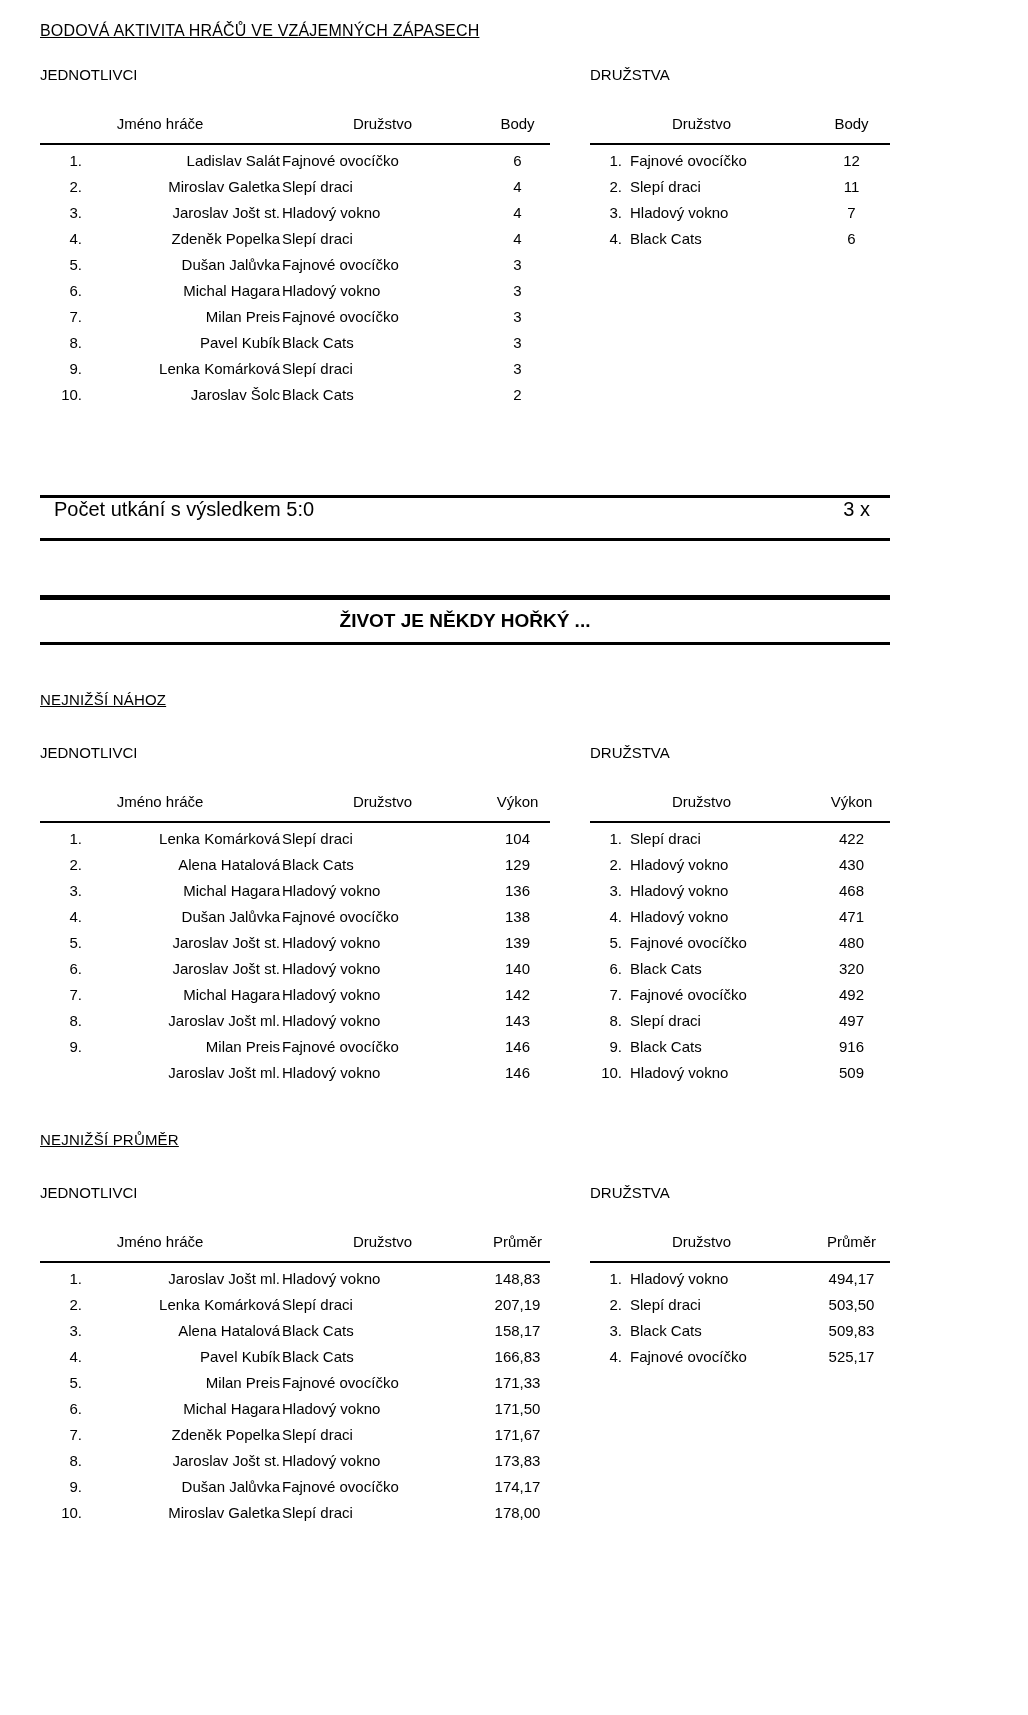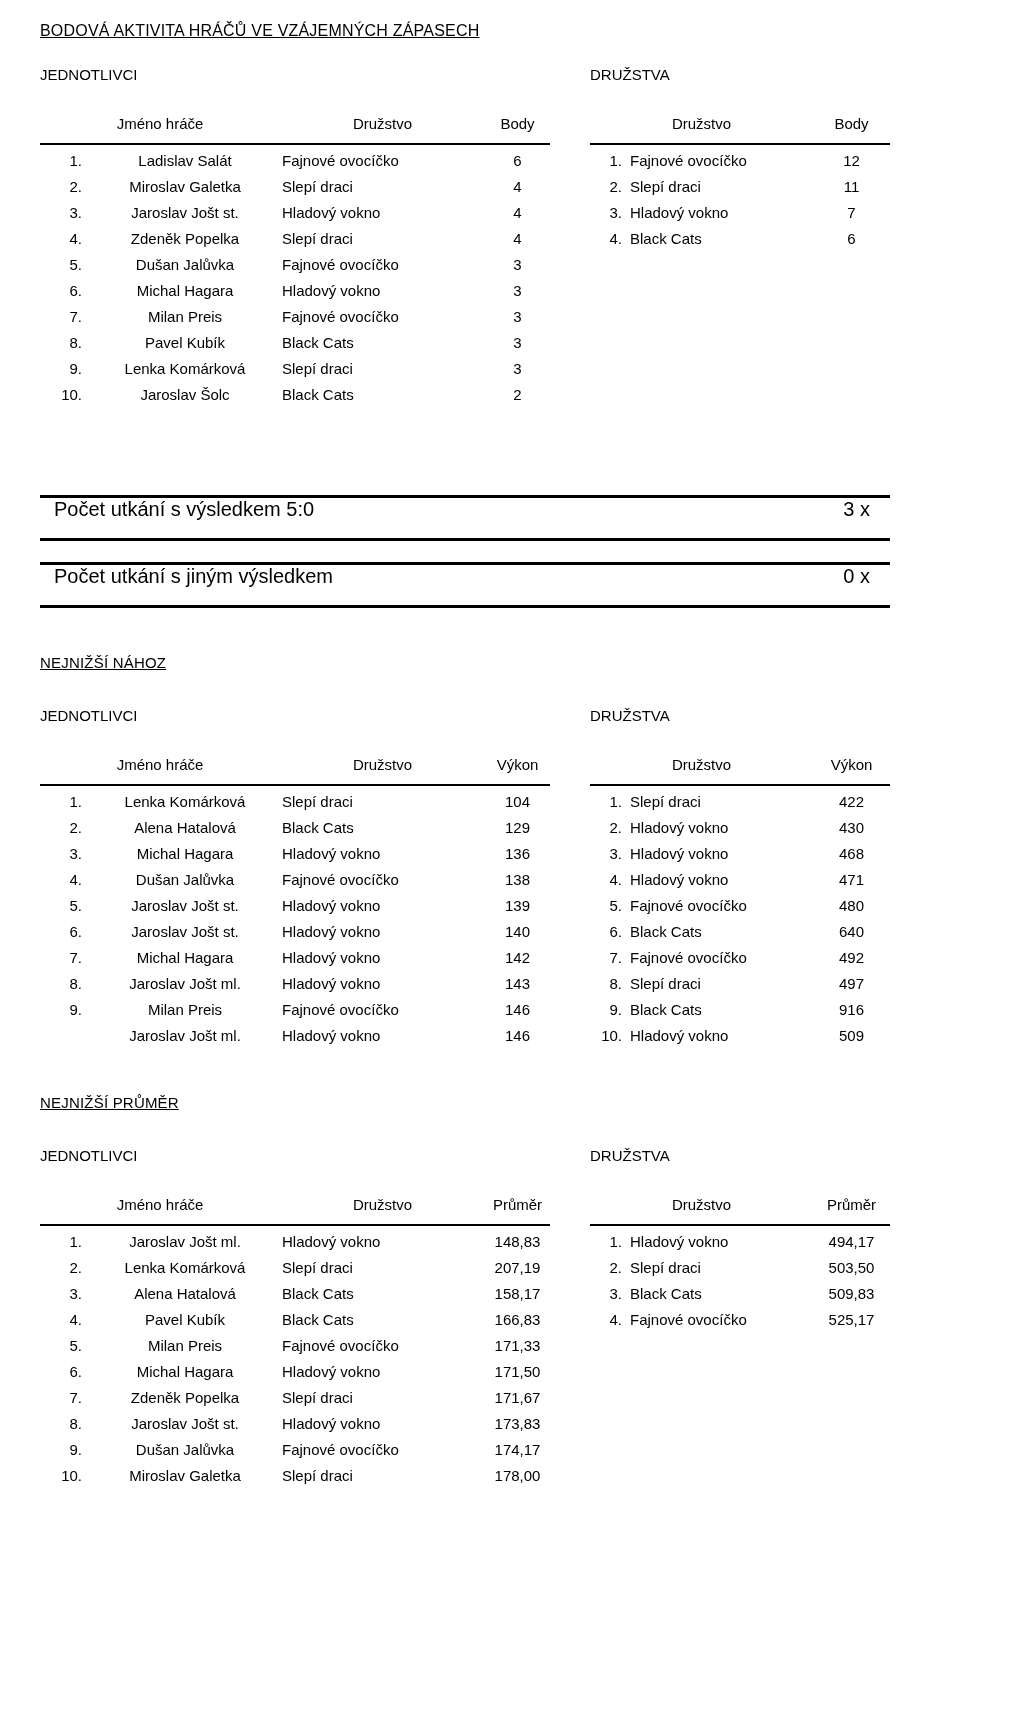--- a/index.html
+++ b/index.html
@@ -45,21 +45,21 @@
   .tbody { padding-top: 2px; }
   .trow {
     display: grid;
     height: 26px;
     align-items: center;
     font-size: 15px;
   }
   .tbl-left  .trow { grid-template-columns: 48px 192px 205px 65px; }
   .tbl-right .trow { grid-template-columns: 38px 185px 77px; }
   .c-rank  { text-align: right; padding-right: 6px; }
-  .c-name  { text-align: center;  padding-left: 2px; }
+  .c-name  { text-align: right;  padding-left: 2px; }
   .c-team  { text-align: left;  padding-left: 2px; }
   .c-value { text-align: center; }
   .section-gap { margin-bottom: 88px; }
   
   .banner {
     border-top: 3px solid #000;
     border-bottom: 3px solid #000;
     height: 40px;
     display: flex;
     align-items: flex-start;
@@ -192,25 +192,22 @@
             <span class="cell c-value">6</span>
           </div>
         </div>
     </div>
   </div>
 
   <div class="banner">
     <span>Počet utkání s výsledkem 5:0</span>
     <span>3 x</span>
   </div>
-  <div class="banner">
-    <span>Počet utkání s jiným výsledkem</span>
-    <span>0 x</span>
-  </div>
-
+
+  <div class="divider-heading">ŽIVOT JE NĚKDY HOŘKÝ ...</div>
 
   <div class="section-label">NEJNIŽŠÍ NÁHOZ</div>
   <div class="two-col">
     <div class="tbl-left">
       <div class="tbl-heading">JEDNOTLIVCI</div>
       <div class="thead">
         <span>Jméno hráče</span>
         <span>Družstvo</span>
         <span>Výkon</span>
       </div>
@@ -305,21 +302,21 @@
             <span class="cell c-value">471</span>
           </div>
           <div class="trow">
             <span class="cell c-rank">5.</span>
             <span class="cell c-team">Fajnové ovocíčko</span>
             <span class="cell c-value">480</span>
           </div>
           <div class="trow">
             <span class="cell c-rank">6.</span>
             <span class="cell c-team">Black Cats</span>
-            <span class="cell c-value">640</span>
+            <span class="cell c-value">320</span>
           </div>
           <div class="trow">
             <span class="cell c-rank">7.</span>
             <span class="cell c-team">Fajnové ovocíčko</span>
             <span class="cell c-value">492</span>
           </div>
           <div class="trow">
             <span class="cell c-rank">8.</span>
             <span class="cell c-team">Slepí draci</span>
             <span class="cell c-value">497</span>

